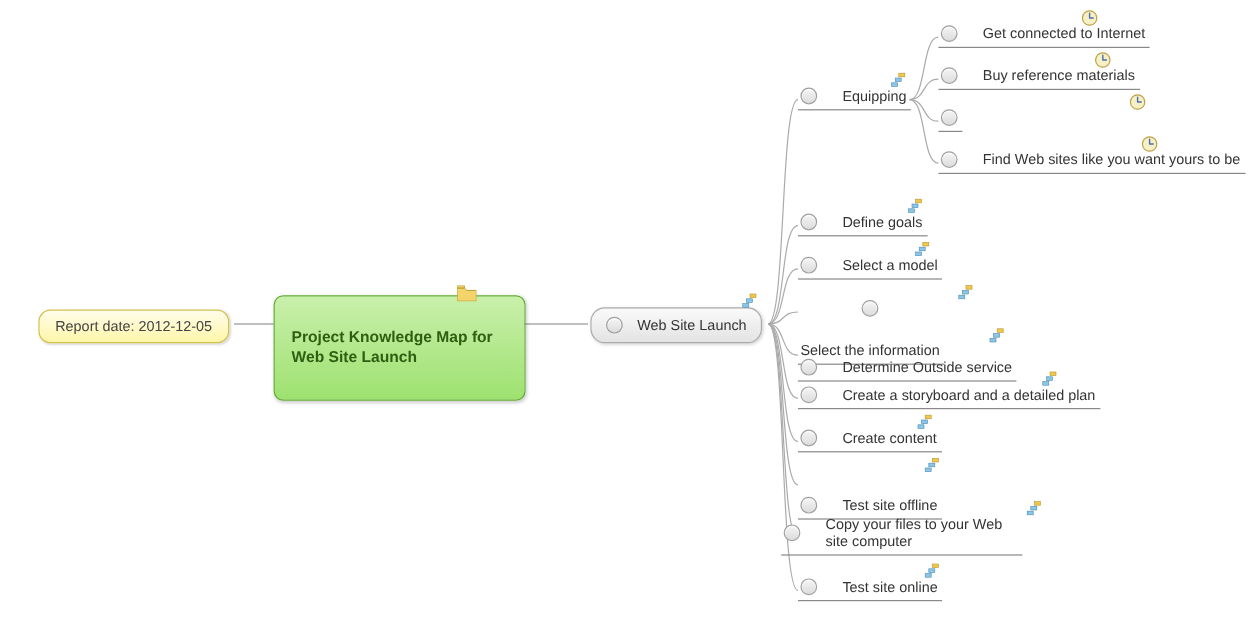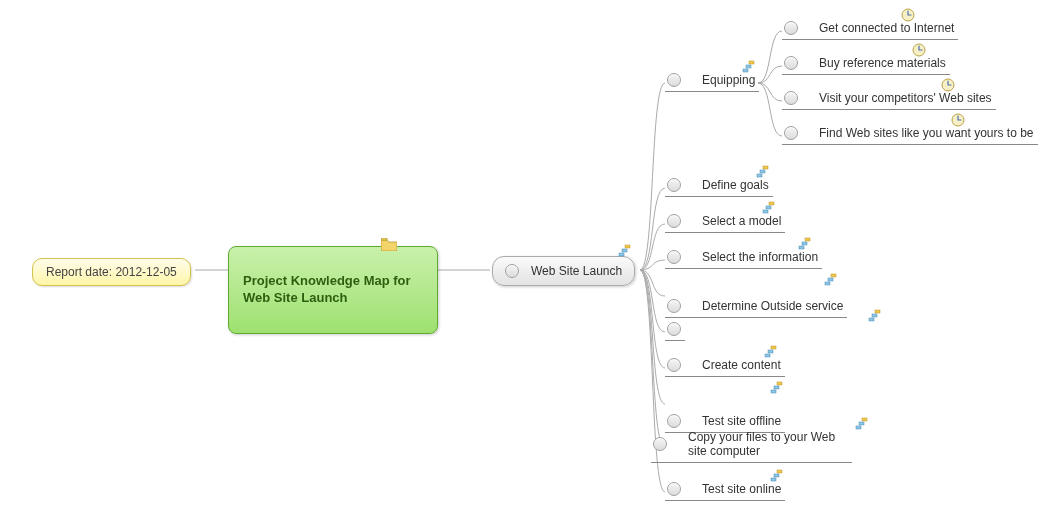--- a/index.html
+++ b/index.html
@@ -179,21 +179,20 @@
 </div>
 <div class="clock-icon" style="left:912px; top:43px;">
   <svg width="14" height="14" viewBox="0 0 14 14">
       <circle cx="7" cy="7" r="6" fill="#f7f0c7" stroke="#bba246" stroke-width="1"></circle>
       <path d="M7 7 L7 3 M7 7 L10 7" stroke="#4a6fae" stroke-width="1.2" stroke-linecap="round"></path>
     </svg>
 </div>
 
 <div class="node underline" style="left:782px; top:89px;">
   <span class="bullet"></span>
-  <span>Visit your competitors' Web sites</span>
 </div>
 <div class="clock-icon" style="left:941px; top:78px;">
   <svg width="14" height="14" viewBox="0 0 14 14">
       <circle cx="7" cy="7" r="6" fill="#f7f0c7" stroke="#bba246" stroke-width="1"></circle>
       <path d="M7 7 L7 3 M7 7 L10 7" stroke="#4a6fae" stroke-width="1.2" stroke-linecap="round"></path>
     </svg>
 </div>
 
 <div class="node underline" style="left:782px; top:124px;">
   <span class="bullet"></span>
@@ -223,21 +222,21 @@
   <span>Select a model</span>
 </div>
 <div class="task-icon" style="left:762px; top:201px;">
   <svg width="14" height="14" viewBox="0 0 14 14">
       <rect x="7" y="1" width="5" height="3" fill="#f0c84a" stroke="#b89230" stroke-width="0.5"></rect>
       <rect x="4" y="5" width="5" height="3" fill="#8bc6e8" stroke="#4a8ab0" stroke-width="0.5"></rect>
       <rect x="1" y="9" width="5" height="3" fill="#8bc6e8" stroke="#4a8ab0" stroke-width="0.5"></rect>
     </svg>
 </div>
 
-<div class="node underline" style="left:665px; top:248px;">
+<div class="node underline" style="left:665px; top:248px;flex-direction:column;">
   <span class="bullet"></span>
   <span>Select the information</span>
 </div>
 <div class="task-icon" style="left:798px; top:237px;">
   <svg width="14" height="14" viewBox="0 0 14 14">
       <rect x="7" y="1" width="5" height="3" fill="#f0c84a" stroke="#b89230" stroke-width="0.5"></rect>
       <rect x="4" y="5" width="5" height="3" fill="#8bc6e8" stroke="#4a8ab0" stroke-width="0.5"></rect>
       <rect x="1" y="9" width="5" height="3" fill="#8bc6e8" stroke="#4a8ab0" stroke-width="0.5"></rect>
     </svg>
 </div>
@@ -249,20 +248,21 @@
 <div class="task-icon" style="left:824px; top:273px;">
   <svg width="14" height="14" viewBox="0 0 14 14">
       <rect x="7" y="1" width="5" height="3" fill="#f0c84a" stroke="#b89230" stroke-width="0.5"></rect>
       <rect x="4" y="5" width="5" height="3" fill="#8bc6e8" stroke="#4a8ab0" stroke-width="0.5"></rect>
       <rect x="1" y="9" width="5" height="3" fill="#8bc6e8" stroke="#4a8ab0" stroke-width="0.5"></rect>
     </svg>
 </div>
 
 <div class="node underline" style="left:665px; top:320px;">
   <span class="bullet"></span>
+  <span>Create a storyboard and a detailed plan</span>
 </div>
 <div class="task-icon" style="left:868px; top:309px;">
   <svg width="14" height="14" viewBox="0 0 14 14">
       <rect x="7" y="1" width="5" height="3" fill="#f0c84a" stroke="#b89230" stroke-width="0.5"></rect>
       <rect x="4" y="5" width="5" height="3" fill="#8bc6e8" stroke="#4a8ab0" stroke-width="0.5"></rect>
       <rect x="1" y="9" width="5" height="3" fill="#8bc6e8" stroke="#4a8ab0" stroke-width="0.5"></rect>
     </svg>
 </div>
 
 <div class="node underline" style="left:665px; top:356px;justify-content:space-between;">

